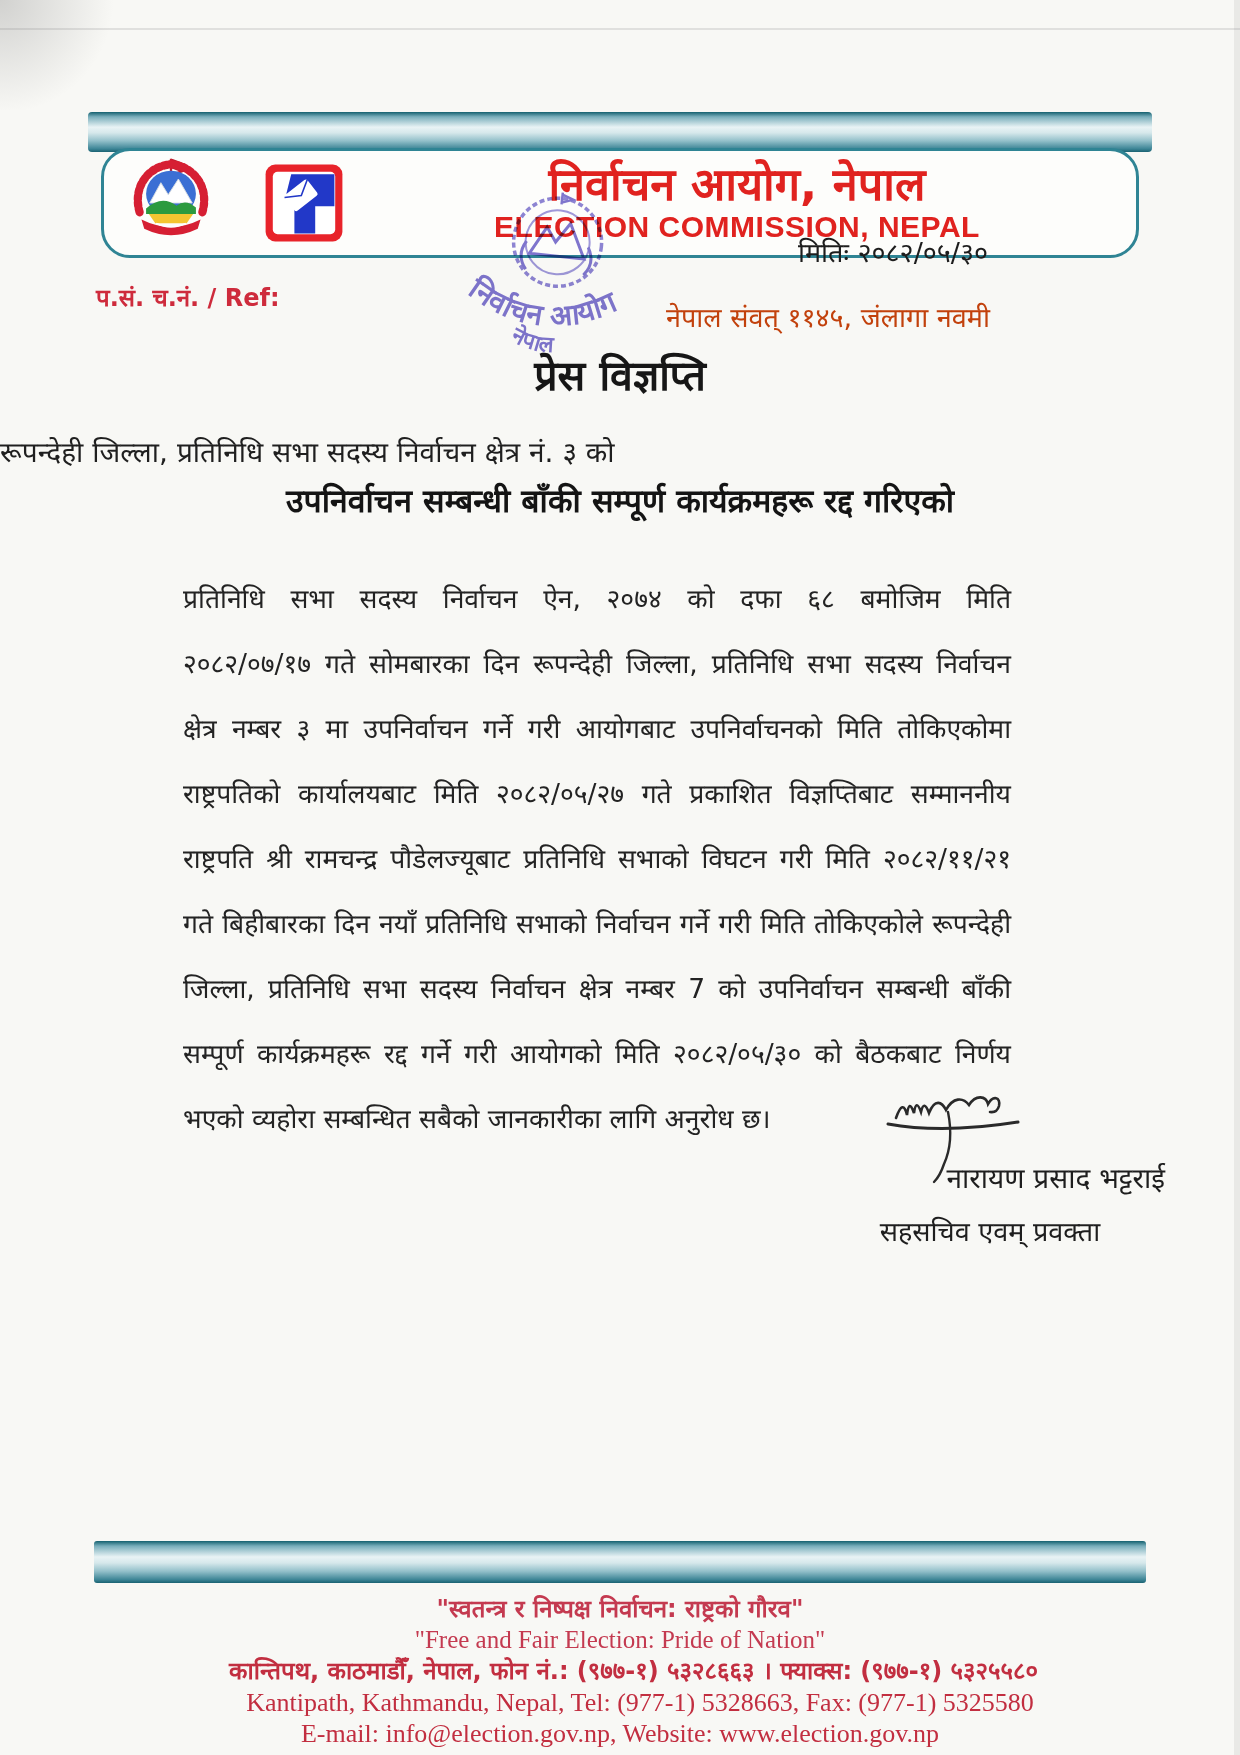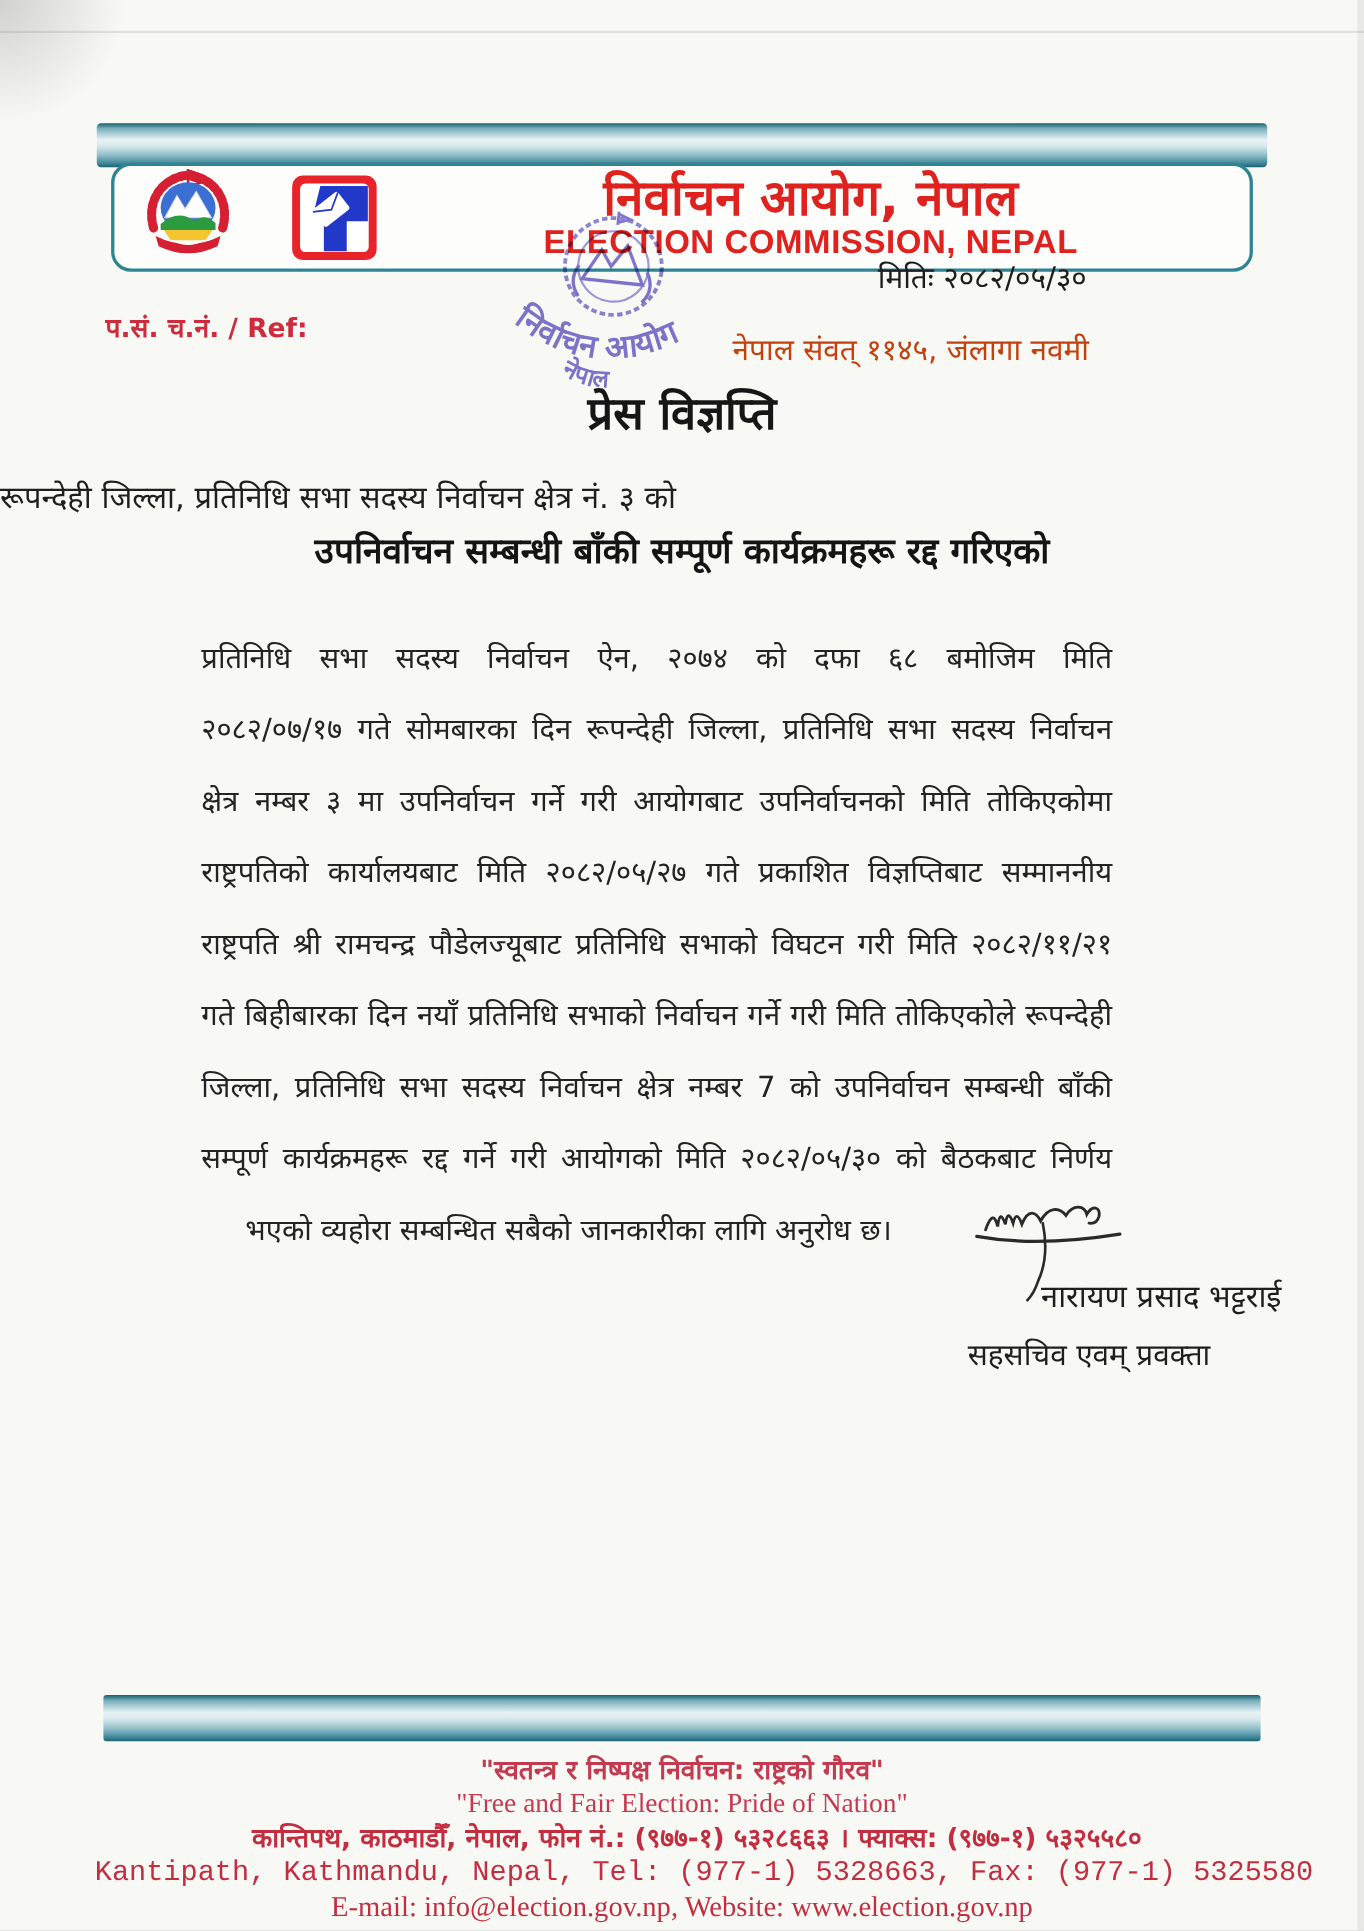--- a/index.html
+++ b/index.html
@@ -13,22 +13,22 @@
   .scan-corner{position:absolute;left:0;top:0;width:120px;height:110px;
     background:radial-gradient(circle at 0 0, rgba(120,120,120,.30), rgba(120,120,120,0) 70%);}
   .scan-edge-right{position:absolute;right:0;top:0;width:6px;height:100%;background:rgba(150,150,150,.15);}
 
   
   .header-bar{
     position:absolute;left:88px;top:112px;width:1064px;height:40px;border-radius:4px;
     background:linear-gradient(180deg,#14606f 0%,#79aebb 12%,#e9f3f5 38%,#d6e8eb 52%,#93c0ca 72%,#3d8596 92%,#1a6272 100%);
   }
   .header-box{
-    position:absolute;left:101px;top:148px;width:1038px;height:99px;
-    background:#fdfdfb;border:3px solid #2f8494;border-radius:18px;
+    position:absolute;left:101px;top:148px;width:1038px;height:110px;
+    background:#fdfdfb;border:3px solid #2f8494;border-radius:29px;
     display:flex;align-items:center;box-sizing:border-box;
   }
   .emblem{width:94px;height:96px;margin-left:20px;flex:none;}
   .ballot-logo{width:80px;height:86px;margin-left:46px;flex:none;}
   .org-titles{margin-left:34px;text-align:center;flex:1 1 auto;padding-right:40px;}
   .org-np{font-size:45px;font-weight:700;color:#e0221f;line-height:1.02;}
   .org-en{font-size:30px;font-weight:800;color:#e0221f;font-family:"Liberation Sans",sans-serif;letter-spacing:.5px;margin-top:2px;}
 
   .miti-line{position:absolute;top:233px;right:252px;font-size:27px;color:#1d1d1d;z-index:3;}
   .ref-line{position:absolute;left:96px;top:280px;font-size:24px;font-weight:700;color:#ce2b3c;z-index:3;}
@@ -43,39 +43,39 @@
     font-size:41px;font-weight:700;color:#161616;z-index:2;}
   .subject1{position:absolute;left:0;top:432px;width:100%;text-align:left;
     font-size:28px;font-weight:500;color:#1f1f1f;z-index:2;}
   .subject2{position:absolute;left:0;top:478px;width:100%;text-align:center;
     font-size:32px;font-weight:700;color:#141414;z-index:2;}
 
   
   .body-block{position:absolute;left:183px;top:566px;width:828px;}
   .body-line{font-size:26.5px;line-height:65px;color:#232323;
     text-align:justify;text-align-last:justify;}
-  .body-line.last{text-align-last:left;margin-left:40px;}
+  .body-line.last{text-align-last:left;}
 
   
   .signature-svg{position:absolute;left:878px;top:1072px;width:230px;height:120px;}
   .sig-name{position:absolute;left:815px;top:1158px;width:350px;text-align:right;
     font-size:28px;color:#1e1e1e;}
   .sig-designation{position:absolute;left:815px;top:1212px;width:350px;text-align:center;
     font-size:27px;color:#1e1e1e;}
 
   
   .footer-bar{
     position:absolute;left:94px;top:1541px;width:1052px;height:42px;border-radius:3px;
     background:linear-gradient(180deg,#14606f 0%,#79aebb 12%,#e9f3f5 38%,#d6e8eb 52%,#93c0ca 72%,#3d8596 92%,#1a6272 100%);
   }
   .footer-text{position:absolute;left:0;top:1594px;width:100%;text-align:center;}
   .f-motto-np{font-size:24px;font-weight:600;color:#c43a50;line-height:30px;}
   .f-motto-en{font-size:25px;color:#c43a50;font-family:"Liberation Serif",serif;line-height:31px;}
   .f-addr-np{font-size:24px;font-weight:700;color:#c22e40;line-height:32px;padding-left:27px;}
-  .f-addr-en{font-size:26px;color:#c22e40;font-family:Liberation Mono, monospace;line-height:31px;padding-left:40px;}
+  .f-addr-en{font-size:26px;color:#c22e40;font-family:Liberation Serif, serif;line-height:31px;padding-left:40px;}
   .f-contact{font-size:26px;color:#c22e40;font-family:"Liberation Serif",serif;line-height:31px;}
 </style>
 </head>
 <body>
 
 <div class="page">
 
   <div class="scan-edge-top"></div>
   <div class="scan-corner"></div>
   <div class="scan-edge-right"></div>

